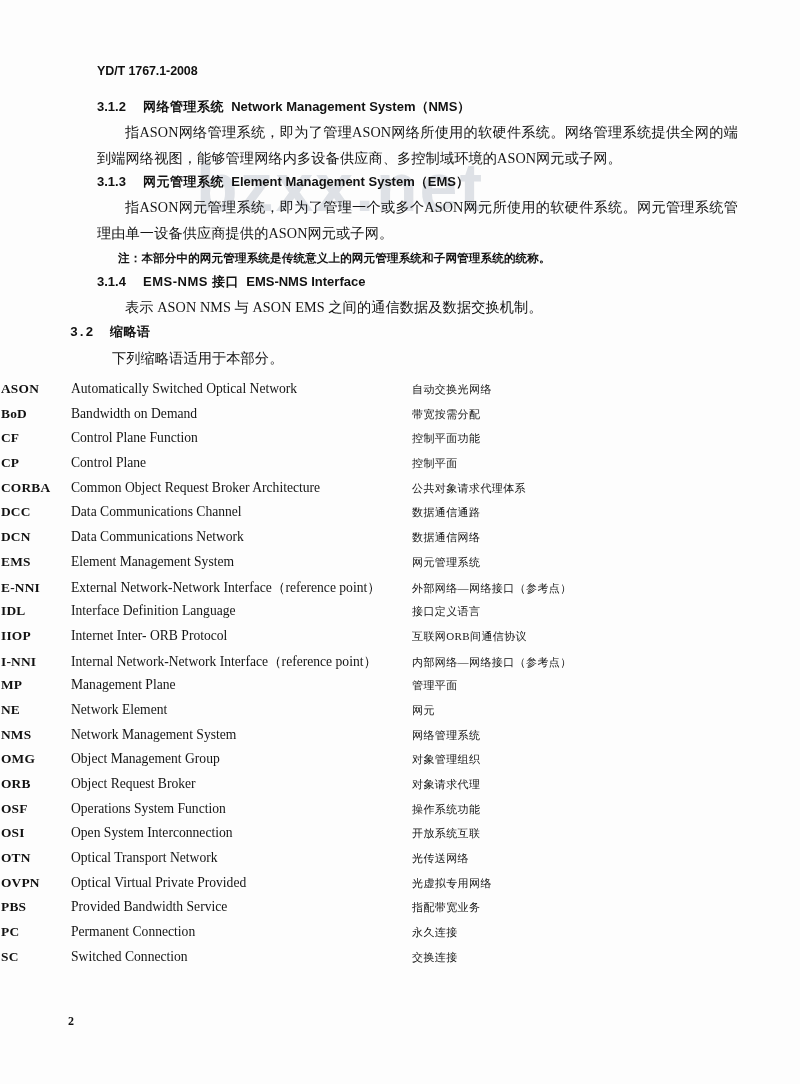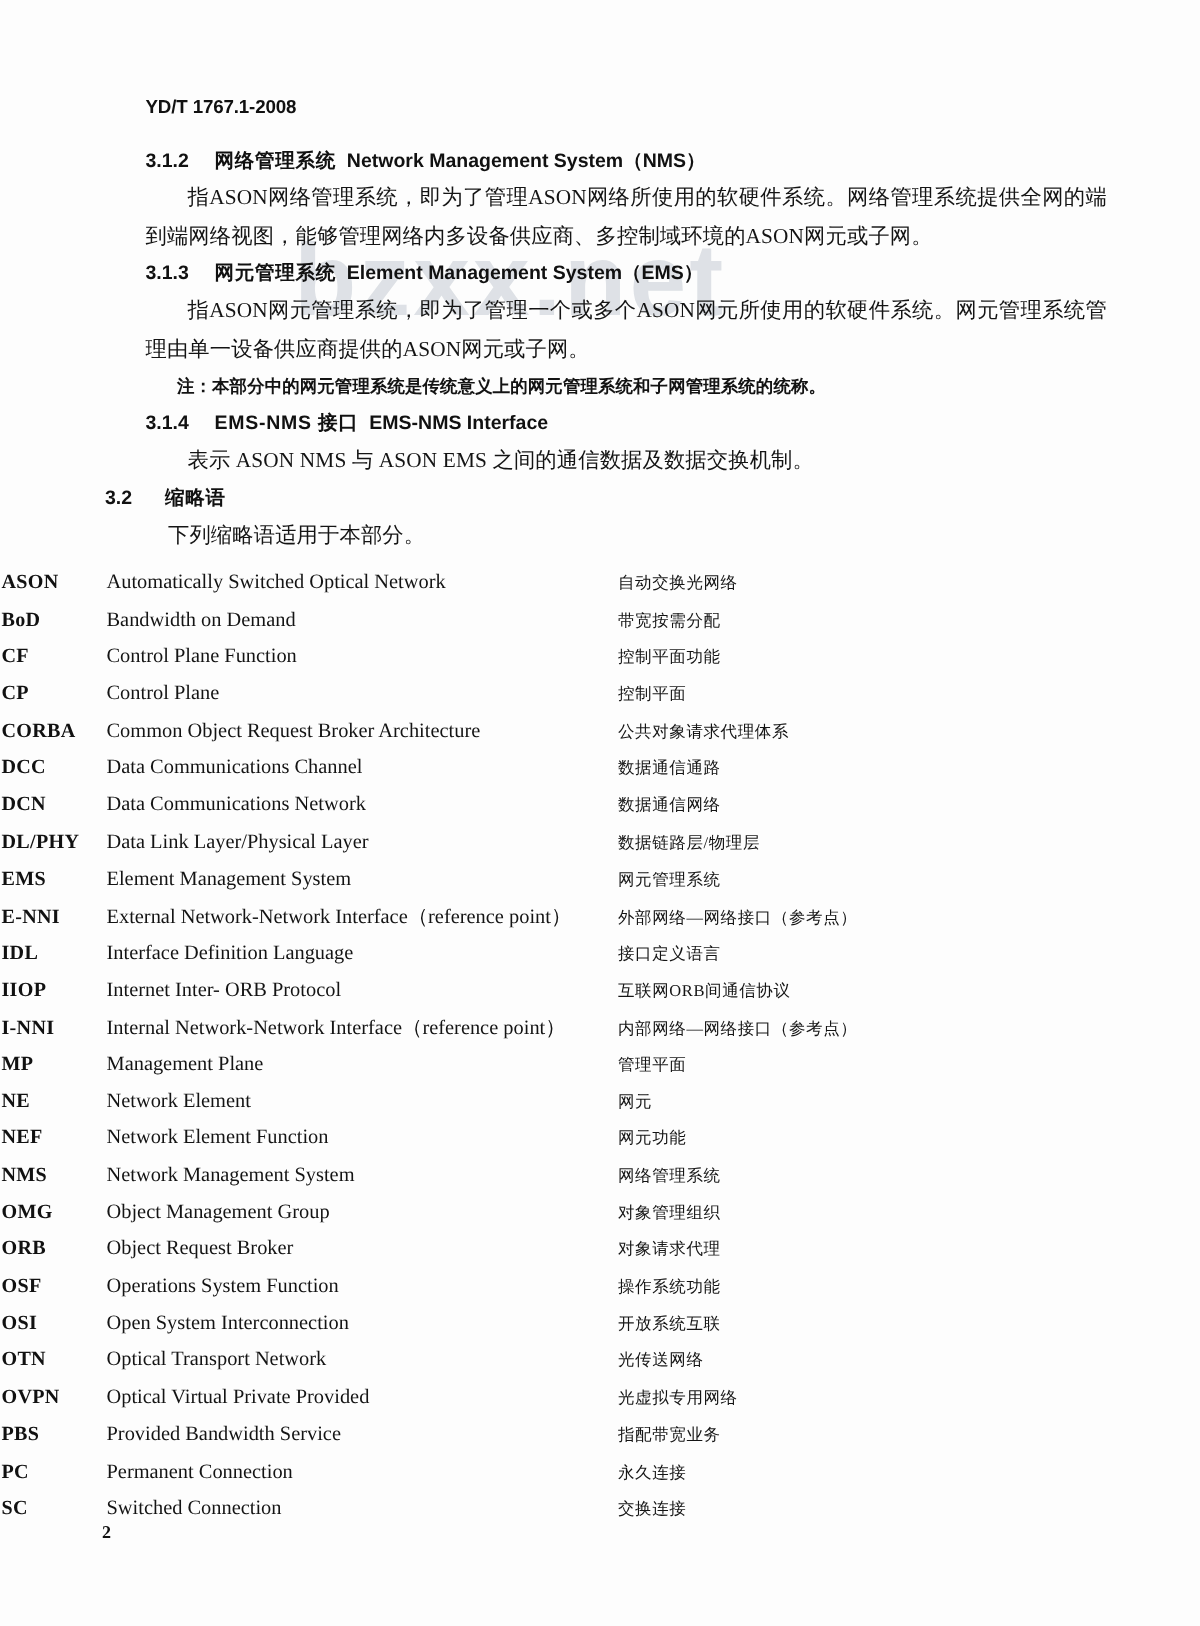--- a/index.html
+++ b/index.html
@@ -63,21 +63,21 @@
     margin: 0 0 2px 0;
     padding-left: 97px;
     line-height: 22px;
     white-space: nowrap;
   }
   .clause .num { display: inline-block; min-width: 46px; }
   .clause .zh { letter-spacing: 0.5px; }
   .clause .en { font-weight: bold; }
 
   .clause.lvl2 { padding-left: 70px; }
-  .clause.lvl2 .num { min-width: 40px; }
+  .clause.lvl2 .num { min-width: 40px; font-family: Liberation Mono, monospace; }
 
   
   .para {
     font-family: "Liberation Serif", "DejaVu Serif", serif;
     font-size: 14.2px;
     line-height: 25.5px;
     color: #141414;
     margin: 0;
     padding: 0 62px 0 97px;
     text-align: justify;
@@ -206,25 +206,20 @@
               <td class="col-abbr">DCC</td>
               <td class="col-en">Data Communications Channel</td>
               <td class="col-zh">数据通信通路</td>
             </tr>
             <tr class="abbr-row">
               <td class="col-abbr">DCN</td>
               <td class="col-en">Data Communications Network</td>
               <td class="col-zh">数据通信网络</td>
             </tr>
             <tr class="abbr-row">
-              <td class="col-abbr">DL/PHY</td>
-              <td class="col-en">Data Link Layer/Physical Layer</td>
-              <td class="col-zh">数据链路层/物理层</td>
-            </tr>
-            <tr class="abbr-row">
               <td class="col-abbr">EMS</td>
               <td class="col-en">Element Management System</td>
               <td class="col-zh">网元管理系统</td>
             </tr>
             <tr class="abbr-row">
               <td class="col-abbr">E-NNI</td>
               <td class="col-en">External Network-Network Interface（reference point）</td>
               <td class="col-zh">外部网络—网络接口（参考点）</td>
             </tr>
             <tr class="abbr-row">
@@ -246,25 +241,20 @@
               <td class="col-abbr">MP</td>
               <td class="col-en">Management Plane</td>
               <td class="col-zh">管理平面</td>
             </tr>
             <tr class="abbr-row">
               <td class="col-abbr">NE</td>
               <td class="col-en">Network Element</td>
               <td class="col-zh">网元</td>
             </tr>
             <tr class="abbr-row">
-              <td class="col-abbr">NEF</td>
-              <td class="col-en">Network Element Function</td>
-              <td class="col-zh">网元功能</td>
-            </tr>
-            <tr class="abbr-row">
               <td class="col-abbr">NMS</td>
               <td class="col-en">Network Management System</td>
               <td class="col-zh">网络管理系统</td>
             </tr>
             <tr class="abbr-row">
               <td class="col-abbr">OMG</td>
               <td class="col-en">Object Management Group</td>
               <td class="col-zh">对象管理组织</td>
             </tr>
             <tr class="abbr-row">

